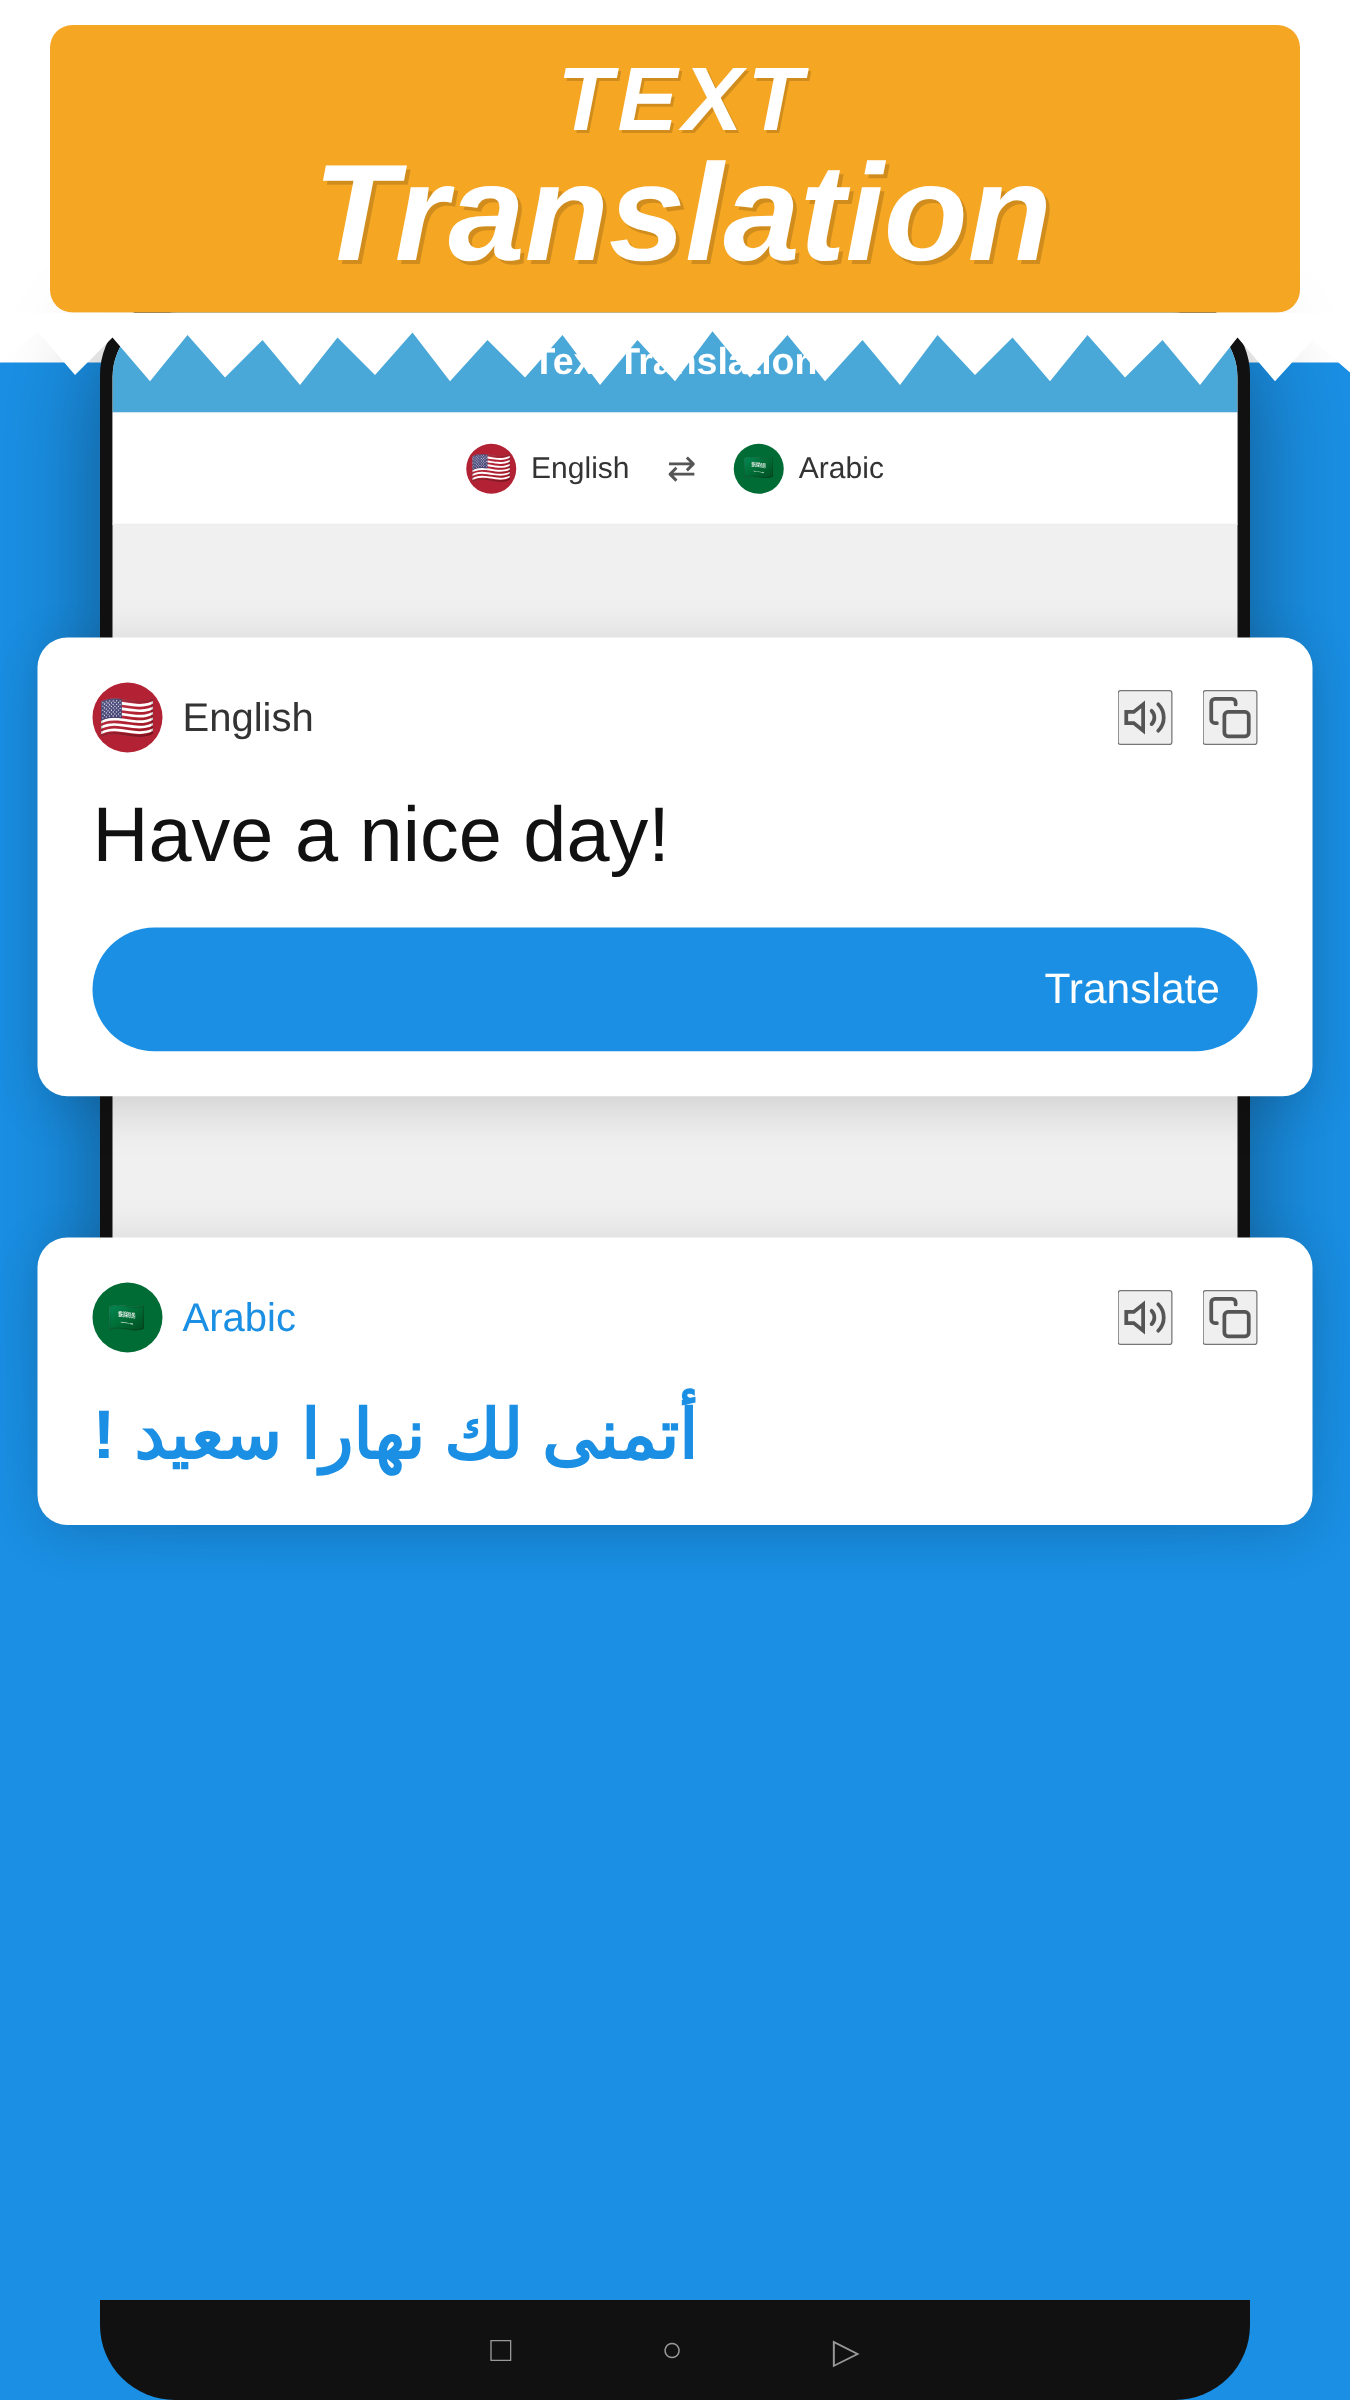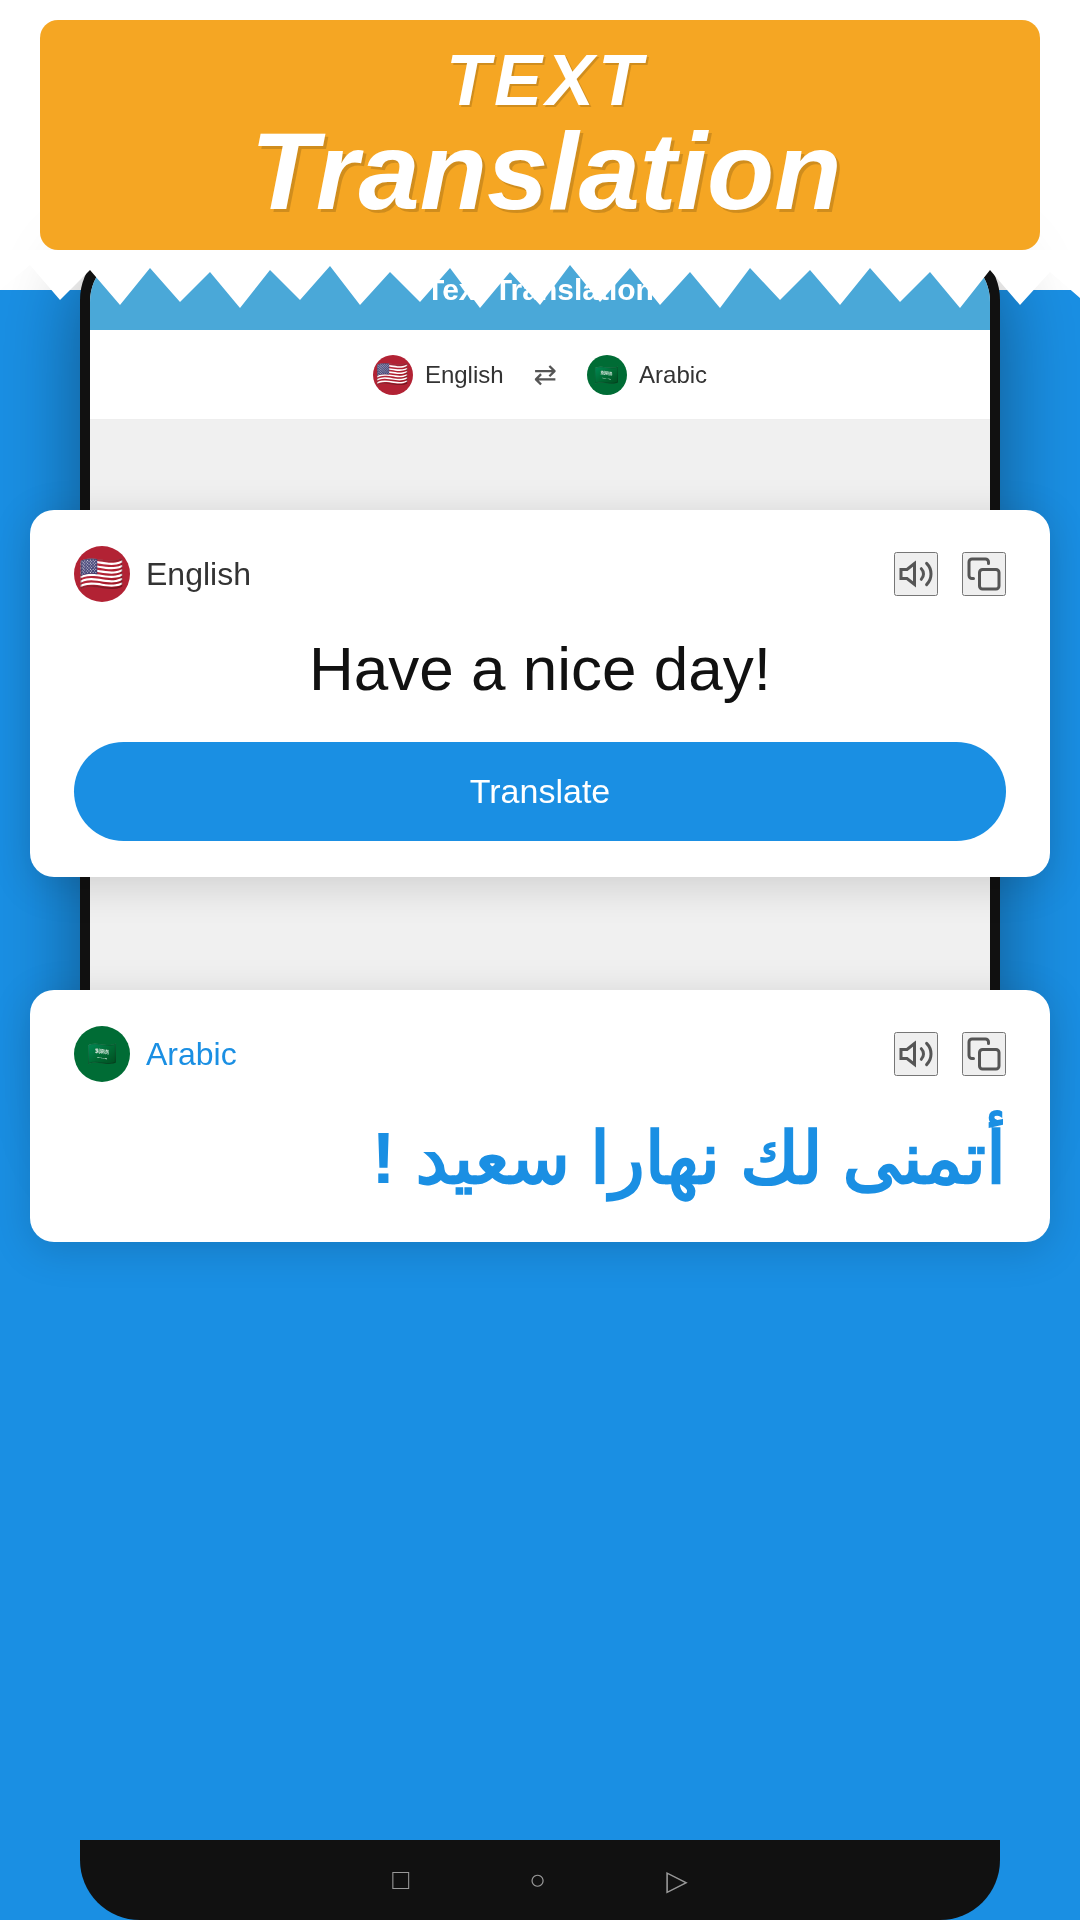--- a/index.html
+++ b/index.html
@@ -164,55 +164,54 @@
       color: #666;
       font-size: 28px;
     }
 
     .card-text {
       font-size: 62px;
       font-weight: 500;
       color: #111;
       line-height: 1.2;
       margin-bottom: 36px;
-      text-align: center;
     }
 
     .translate-btn {
       width: 100%;
       background: #1a8fe3;
       color: white;
       border: none;
       border-radius: 50px;
       padding: 30px;
       font-size: 34px;
       font-weight: 500;
       cursor: pointer;
       display: block;
-      text-align: center;
+      text-align: right;
     }
 
     .card-arabic {
       position: absolute;
       top: 990px;
       left: 30px;
       right: 30px;
       background: white;
       border-radius: 24px;
       padding: 36px 44px;
       box-shadow: 0 8px 40px rgba(0,0,0,0.15);
       z-index: 20;
     }
 
     .arabic-text {
-      font-size: 72px;
+      font-size: 55px;
       font-weight: 600;
       color: #1a8fe3;
       direction: rtl;
-      text-align: right;
+      text-align: left;
       line-height: 1.3;
     }
 
     
     .phone-nav {
       position: absolute;
       bottom: 0;
       left: 80px;
       right: 80px;
       height: 80px;

